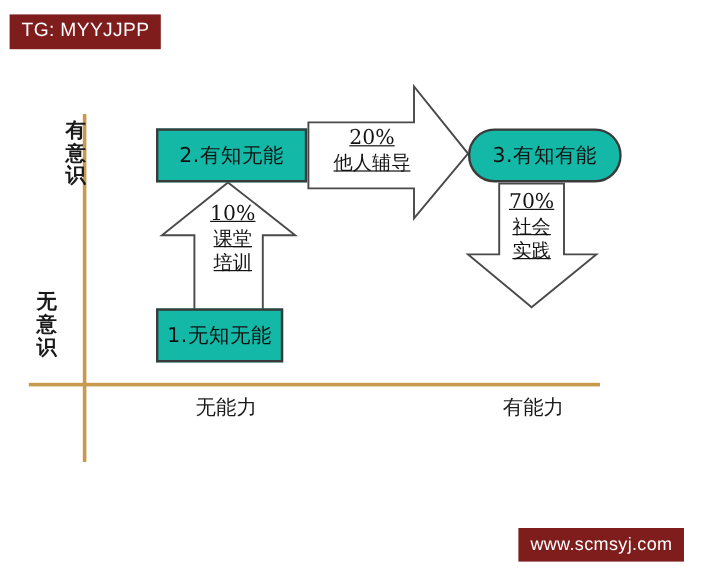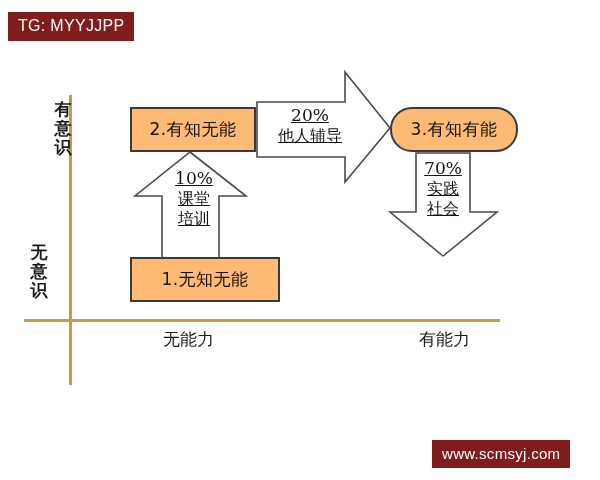--- a/index.html
+++ b/index.html
@@ -83,31 +83,31 @@
     color: #1a1a1a;
     white-space: nowrap;
   }
   #label-incapable { left: 163px; top: 328px; }
   #label-capable   { left: 419px; top: 328px; }
 
   
   .qbox {
     position: absolute;
     border: 2px solid #3a3a3a;
-    background: #fdba74;
+    background: #14b8a6;
     display: flex;
     align-items: center;
     justify-content: center;
     font-size: 17px;
     color: #111111;
     letter-spacing: 0.5px;
     box-sizing: border-box;
     z-index: 3;
   }
-  #box-1 { left: 130px; top: 257px; width: 150px; height: 45px; }
+  #box-1 { left: 130px; top: 257px; width: 106px; height: 45px; }
   #box-2 { left: 130px; top: 107px; width: 126px; height: 45px; }
   #box-3 { left: 390px; top: 107px; width: 128px; height: 45px; border-radius: 22px; }
   #box-4 { left: 390px; top: 257px; width: 128px; height: 45px; }
 
   
   #arrows {
     position: absolute;
     left: 0; top: 0;
     width: 600px; height: 480px;
     z-index: 1;
@@ -187,19 +187,19 @@
     <span class="cn">培训</span>
   </div>
 
   <div class="arrow-label" id="label-arrow-right">
     <span class="pct">20%</span>
     <span class="cn">他人辅导</span>
   </div>
 
   <div class="arrow-label" id="label-arrow-down">
     <span class="pct">70%</span>
+    <span class="cn">社会</span>
     <span class="cn">实践</span>
-    <span class="cn">社会</span>
   </div>
 
   <div class="watermark" id="wm-bottom">www.scmsyj.com</div>
 
 </div>
 
 </body></html>

